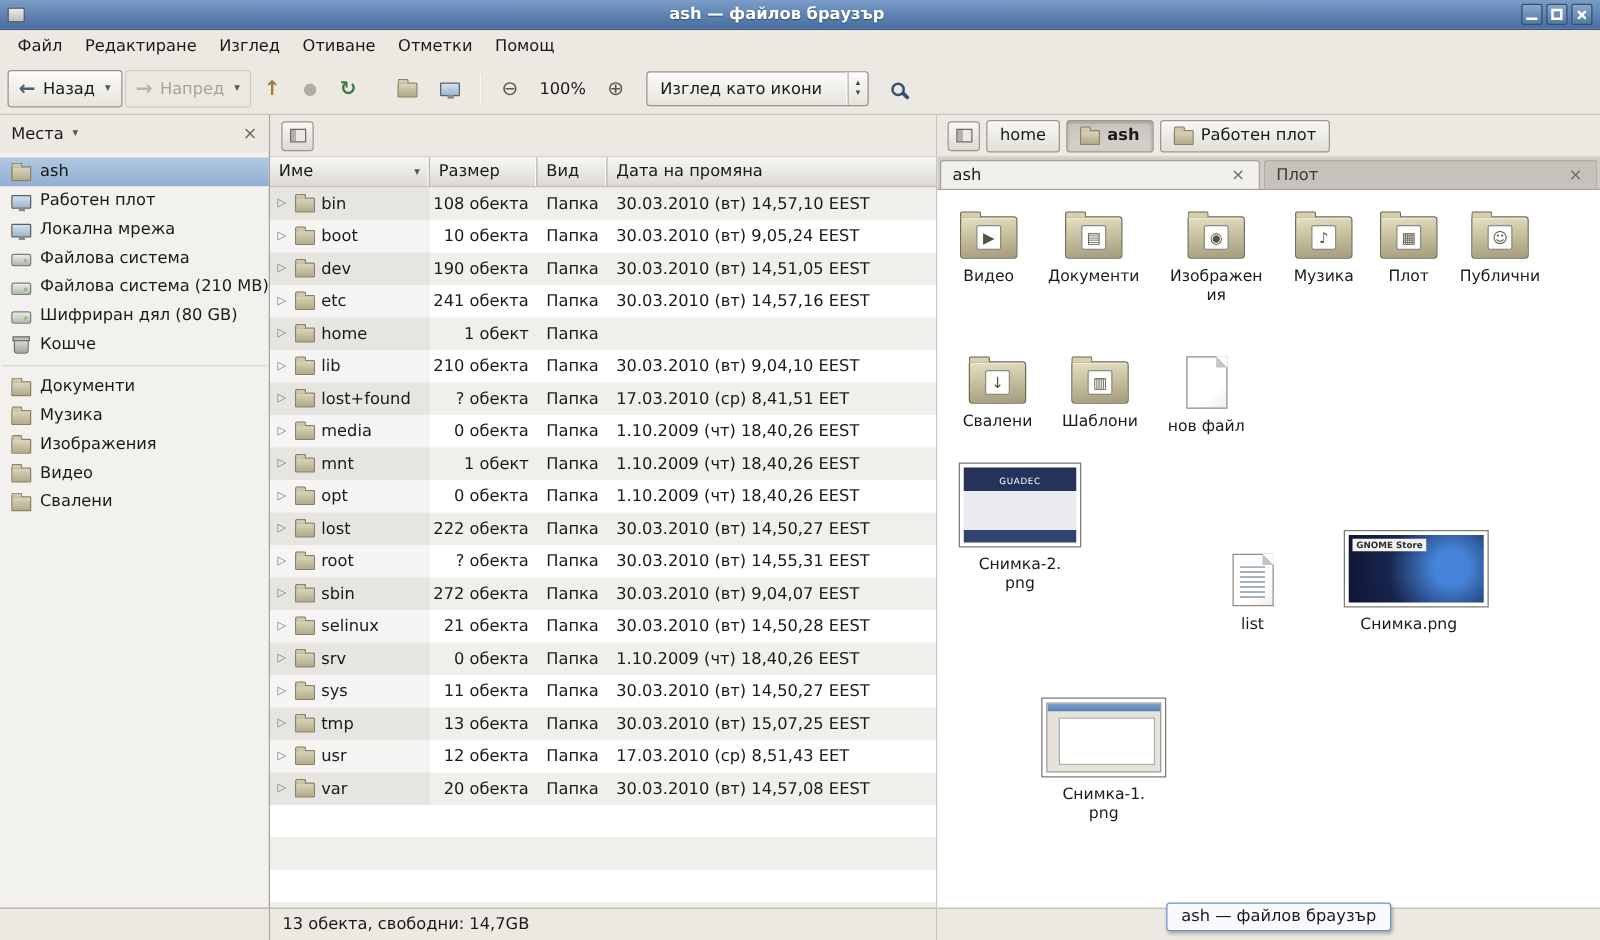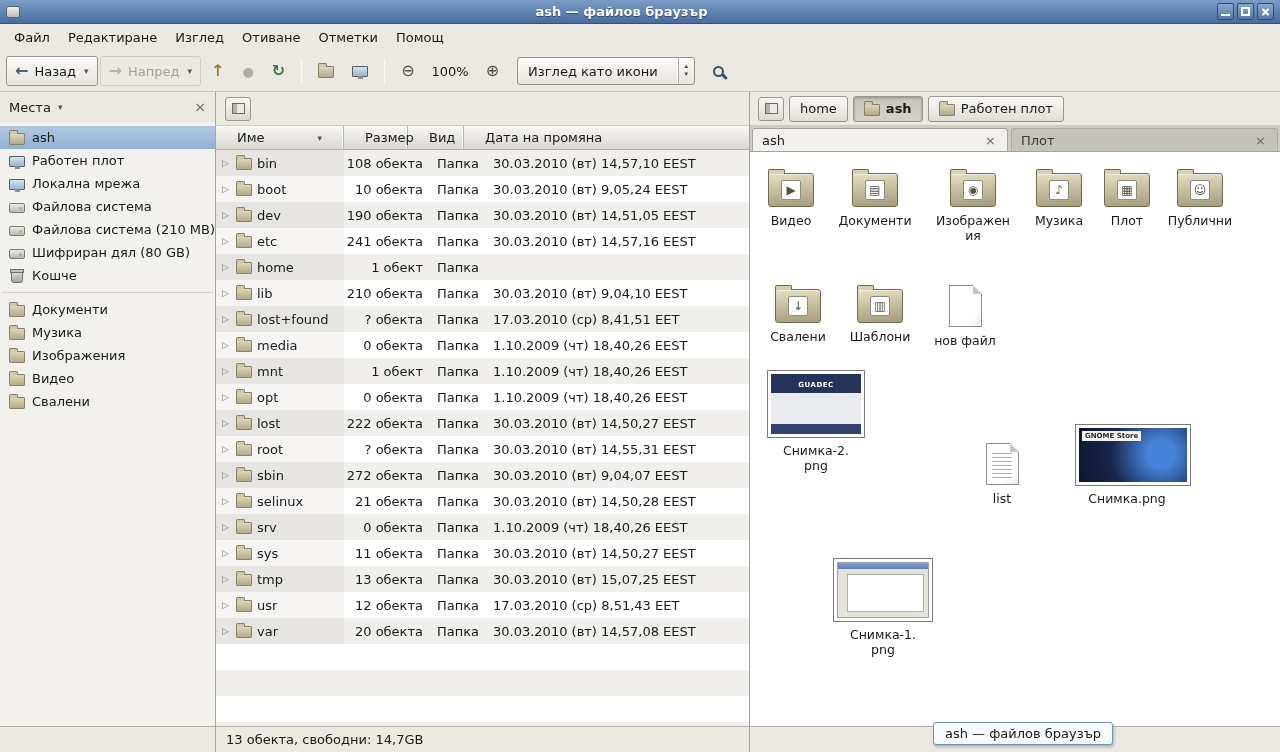--- a/index.html
+++ b/index.html
@@ -68,22 +68,22 @@
 .sb-item{height:23px;display:flex;align-items:center;gap:7px;padding:0 9px;cursor:pointer;white-space:nowrap}
 .sb-item.selected{background:linear-gradient(#b2c8e1,#92b0d3)}
 .sb-sep{height:1px;background:#d8d5ce;margin:5px 2px}
 .pstatus{height:26px;background:#ece9e2;border-top:1px solid #b5b2ab;display:flex;align-items:center;padding:0 10px;font-size:13px;flex:none}
 
 
 .midpanel{width:534px;border-right:1px solid #a6a39c;display:flex;flex-direction:column;background:#fff;flex:none}
 .mid-top{height:34px;background:#ece9e2;display:flex;align-items:center;padding:0 9px;border-bottom:1px solid #cfccc5;flex:none}
 .sqbtn{width:26px;height:24px;border:1px solid #9a978e;border-radius:3px;background:linear-gradient(#f8f7f4,#dedbd4);display:flex;align-items:center;justify-content:center}
 .cols{height:24px;display:flex;background:linear-gradient(#f8f7f5,#dbd8d1);border-bottom:1px solid #b3b0a9;flex:none}
-.col{display:flex;align-items:center;padding:0 21px;border-right:1px solid #b9b6af;box-shadow:inset -1px 0 0 #fdfdfc;cursor:pointer}
-.hc-name{width:128px}.hc-size{width:64px}.hc-type{width:56px}.hc-date{flex:1;border-right:none;box-shadow:none}
+.col{display:flex;align-items:center;padding:0 7px;border-right:1px solid #b9b6af;box-shadow:inset -1px 0 0 #fdfdfc;cursor:pointer}
+.hc-name{width:128px}.hc-size{width:86px}.hc-type{width:56px}.hc-date{flex:1;border-right:none;box-shadow:none}
 .sorty{margin-left:auto;font-size:9px;color:#55534c}
 .trow{display:flex;height:26px;background:#fff;cursor:pointer}
 .trow:nth-child(odd){background:#f0efec}
 .cell{display:flex;align-items:center;padding:0 7px;overflow:hidden;white-space:nowrap}
 .cell.c-name{width:128px;background:rgba(70,60,40,.05);gap:5px;padding-left:6px}
 .cell.c-size{width:86px;justify-content:flex-end}
 .cell.c-type{width:56px}
 .cell.c-date{flex:1}
 .exp{font-size:9px;color:#7c7a74;width:9px;flex:none}
 .filler{flex:1;background:repeating-linear-gradient(180deg,#fff 0 26px,#f0efec 26px 52px)}
@@ -105,21 +105,21 @@
 .bfolder{position:relative;width:46px;height:34px;margin:7px auto 6px;background:linear-gradient(175deg,#e5e0c2 0%,#c8c1a0 45%,#a49c7d 100%);border:1px solid #726b51;border-radius:2px 3px 3px 3px;box-shadow:inset 0 1px 0 rgba(255,255,255,.55)}
 .bfolder::before{content:"";position:absolute;top:-5px;left:-1px;width:15px;height:4px;background:#d7d1b0;border:1px solid #726b51;border-bottom:none;border-radius:2px 2px 0 0}
 .emblem{position:absolute;left:50%;top:50%;transform:translate(-50%,-50%);width:20px;height:20px;background:#fdfdfb;border:1px solid #8c8c86;border-radius:2px;display:flex;align-items:center;justify-content:center;font-size:12px;color:#565346}
 .bfile{position:relative;width:33px;height:42px;margin:3px auto 6px;background:linear-gradient(135deg,#ffffff 70%,#efeeea);border:1px solid #8f8d86}
 .bfile::before{content:"";position:absolute;top:-1px;right:-1px;width:0;height:0;border-style:solid;border-width:0 9px 9px 0;border-color:#fff #fff #c7c4bd #c7c4bd}
 .bfile.lined::after{content:"";position:absolute;left:5px;right:6px;top:9px;height:26px;background:repeating-linear-gradient(180deg,#a6b1bb 0 1px,transparent 1px 4px)}
 .thumb{margin:0 auto 5px;background:#fff;border:1px solid #7d7b75;padding:3px}
 .thumb .inner{height:100%;position:relative;overflow:hidden}
 .t2{width:98px;height:68px}
 .t2 .inner{background:linear-gradient(180deg,#25335a 0 32%,#e9ebee 32% 84%,#344370 84%)}
-.t2 .cap{position:absolute;top:7px;left:0;right:0;color:#fff;font-size:7px;text-align:center;font-weight:bold;letter-spacing:.5px}
+.t2 .cap{position:absolute;top:7px;left:0;right:0;color:#fff;font-size:7px;text-align:center;font-weight:normal;letter-spacing:.5px}
 .tph{width:116px;height:62px}
 .tph .inner{background:radial-gradient(circle at 76% 48%,#4584d9 0 16%,#18254e 58%,#0d1631)}
 .tph .cap{position:absolute;top:3px;left:3px;background:#f3f3f1;color:#2c2c2c;font-size:7px;padding:1px 3px;font-weight:bold}
 .t1{width:100px;height:64px}
 .t1 .inner{background:#e5e2db;border:1px solid #a3a099}
 .t1 .inner::before{content:"";position:absolute;top:0;left:0;right:0;height:6px;background:linear-gradient(#7ba0cc,#5a82b4)}
 .t1 .inner::after{content:"";position:absolute;left:9px;right:4px;top:11px;bottom:5px;background:#fff;border:1px solid #b3b0a9}
 
 
 .float-tooltip{position:absolute;left:933px;top:722px;background:#f8fafd;border:1px solid #6e93c3;border-radius:3px;padding:3px 11px;font-size:13px;box-shadow:1px 2px 3px rgba(0,0,0,.25);white-space:nowrap}

